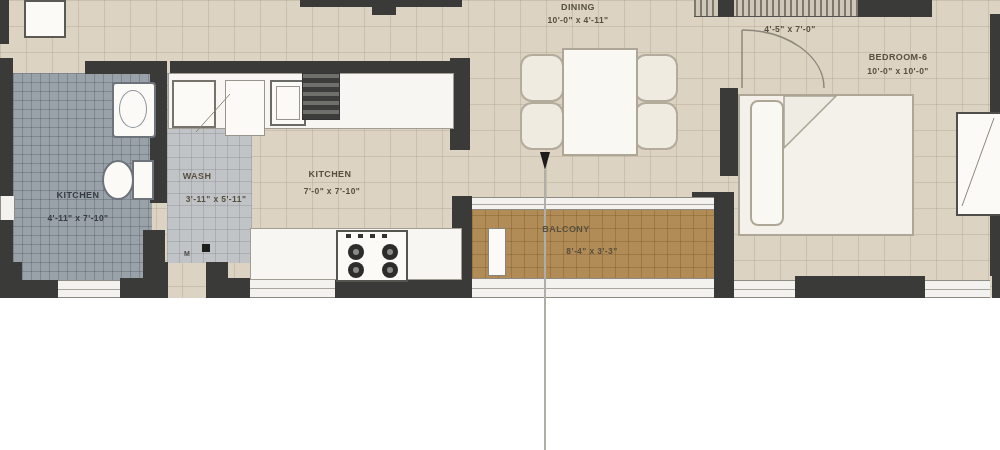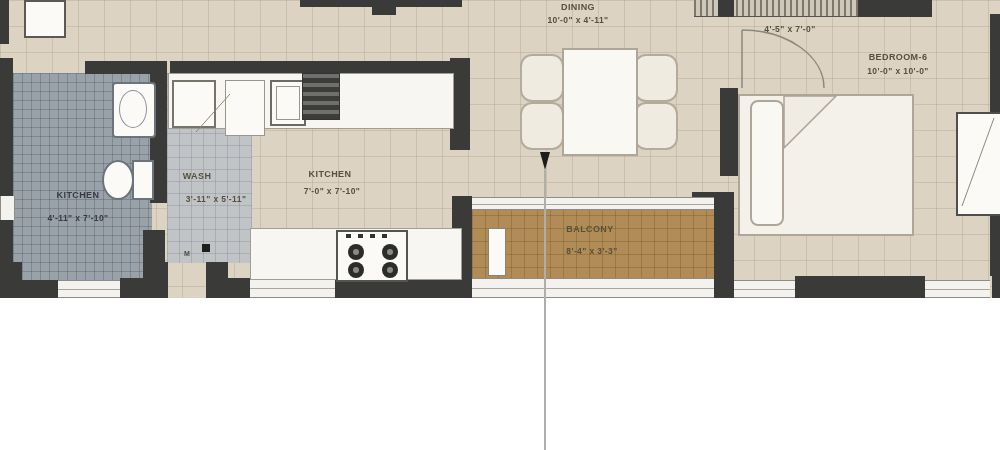--- a/index.html
+++ b/index.html
@@ -157,17 +157,17 @@
   <div class="lbl dims" style="left:578px;top:15px;">10'-0" x 4'-11"</div>
   <div class="lbl dims" style="left:790px;top:24px;">4'-5" x 7'-0"</div>
   <div class="lbl" style="left:898px;top:52px;">BEDROOM-6</div>
   <div class="lbl dims" style="left:898px;top:66px;">10'-0" x 10'-0"</div>
   <div class="lbl on-tile" style="left:78px;top:190px;">KITCHEN</div>
   <div class="lbl dims on-tile" style="left:78px;top:213px;">4'-11" x 7'-10"</div>
   <div class="lbl" style="left:197px;top:171px;">WASH</div>
   <div class="lbl dims" style="left:216px;top:194px;">3'-11" x 5'-11"</div>
   <div class="lbl" style="left:330px;top:169px;">KITCHEN</div>
   <div class="lbl dims" style="left:332px;top:186px;">7'-0" x 7'-10"</div>
-  <div class="lbl" style="left:590px;top:224px;">BALCONY</div>
+  <div class="lbl" style="left:566px;top:224px;">BALCONY</div>
   <div class="lbl dims" style="left:592px;top:246px;">8'-4" x 3'-3"</div>
   <div class="lbl tag" style="left:187px;top:250px;">M</div>
 
 </div>
 
 </body></html>

